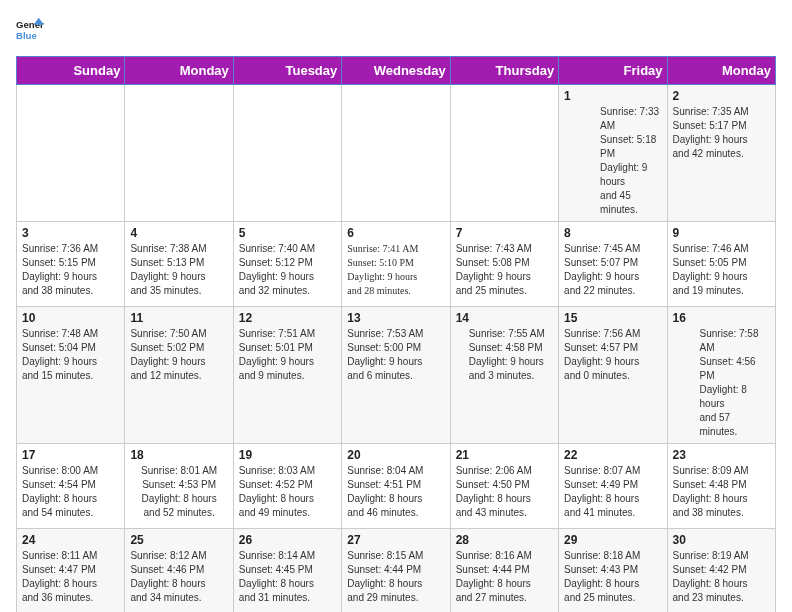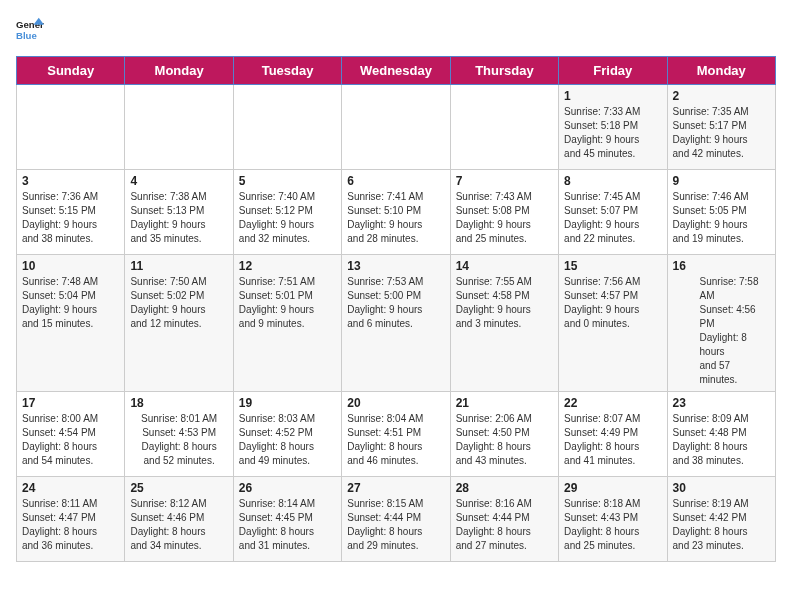--- a/index.html
+++ b/index.html
@@ -36,26 +36,26 @@
     .location-title {
       font-size: 16px;
       color: #444;
     }
     table {
       width: 100%;
       border-collapse: collapse;
       table-layout: fixed;
     }
     thead tr th {
-      background-color: #be185d;
+      background-color: #a21caf;
       color: #fff;
       font-size: 13px;
       font-weight: bold;
       padding: 6px 4px;
-      text-align: center;
+      text-align: right;
       border: 1px solid #5580cc;
     }
     tbody tr td {
       vertical-align: top;
       border: 1px solid #ccc;
       padding: 4px 5px;
       font-size: 10.5px;
       color: #222;
       height: 85px;
       background: #fff;
@@ -105,21 +105,21 @@
   </thead>
   <tbody id="calendar-body">
   <tr>
         <td class="empty-cell"></td>
         <td class="empty-cell"></td>
         <td class="empty-cell"></td>
         <td class="empty-cell"></td>
         <td class="empty-cell"></td>
         <td>
           <span class="day-number">1</span>
-          <div class="day-info" style="white-space: pre-line;">Sunrise: 7:33 AM
+          <div class="day-info" style="white-space: pre-line; margin-left: 36px;">Sunrise: 7:33 AM
 Sunset: 5:18 PM
 Daylight: 9 hours
 and 45 minutes.</div>
         </td>
         <td>
           <span class="day-number">2</span>
           <div class="day-info" style="white-space: pre-line;">Sunrise: 7:35 AM
 Sunset: 5:17 PM
 Daylight: 9 hours
 and 42 minutes.</div>
@@ -142,21 +142,21 @@
         </td>
         <td>
           <span class="day-number">5</span>
           <div class="day-info" style="white-space: pre-line;">Sunrise: 7:40 AM
 Sunset: 5:12 PM
 Daylight: 9 hours
 and 32 minutes.</div>
         </td>
         <td>
           <span class="day-number">6</span>
-          <div class="day-info" style="white-space: pre-line;">Sunrise: 7:41 AM
+          <div class="day-info" style="white-space: pre-line; font-family: Liberation Serif, serif;">Sunrise: 7:41 AM
 Sunset: 5:10 PM
 Daylight: 9 hours
 and 28 minutes.</div>
         </td>
         <td>
           <span class="day-number">7</span>
           <div class="day-info" style="white-space: pre-line;">Sunrise: 7:43 AM
 Sunset: 5:08 PM
 Daylight: 9 hours
 and 25 minutes.</div>
@@ -200,21 +200,21 @@
         </td>
         <td>
           <span class="day-number">13</span>
           <div class="day-info" style="white-space: pre-line;">Sunrise: 7:53 AM
 Sunset: 5:00 PM
 Daylight: 9 hours
 and 6 minutes.</div>
         </td>
         <td>
           <span class="day-number">14</span>
-          <div class="day-info" style="white-space: pre-line;">Sunrise: 7:55 AM
+          <div class="day-info" style="white-space: pre-line; margin-left: 13px;">Sunrise: 7:55 AM
 Sunset: 4:58 PM
 Daylight: 9 hours
 and 3 minutes.</div>
         </td>
         <td>
           <span class="day-number">15</span>
           <div class="day-info" style="white-space: pre-line;">Sunrise: 7:56 AM
 Sunset: 4:57 PM
 Daylight: 9 hours
 and 0 minutes.</div>

